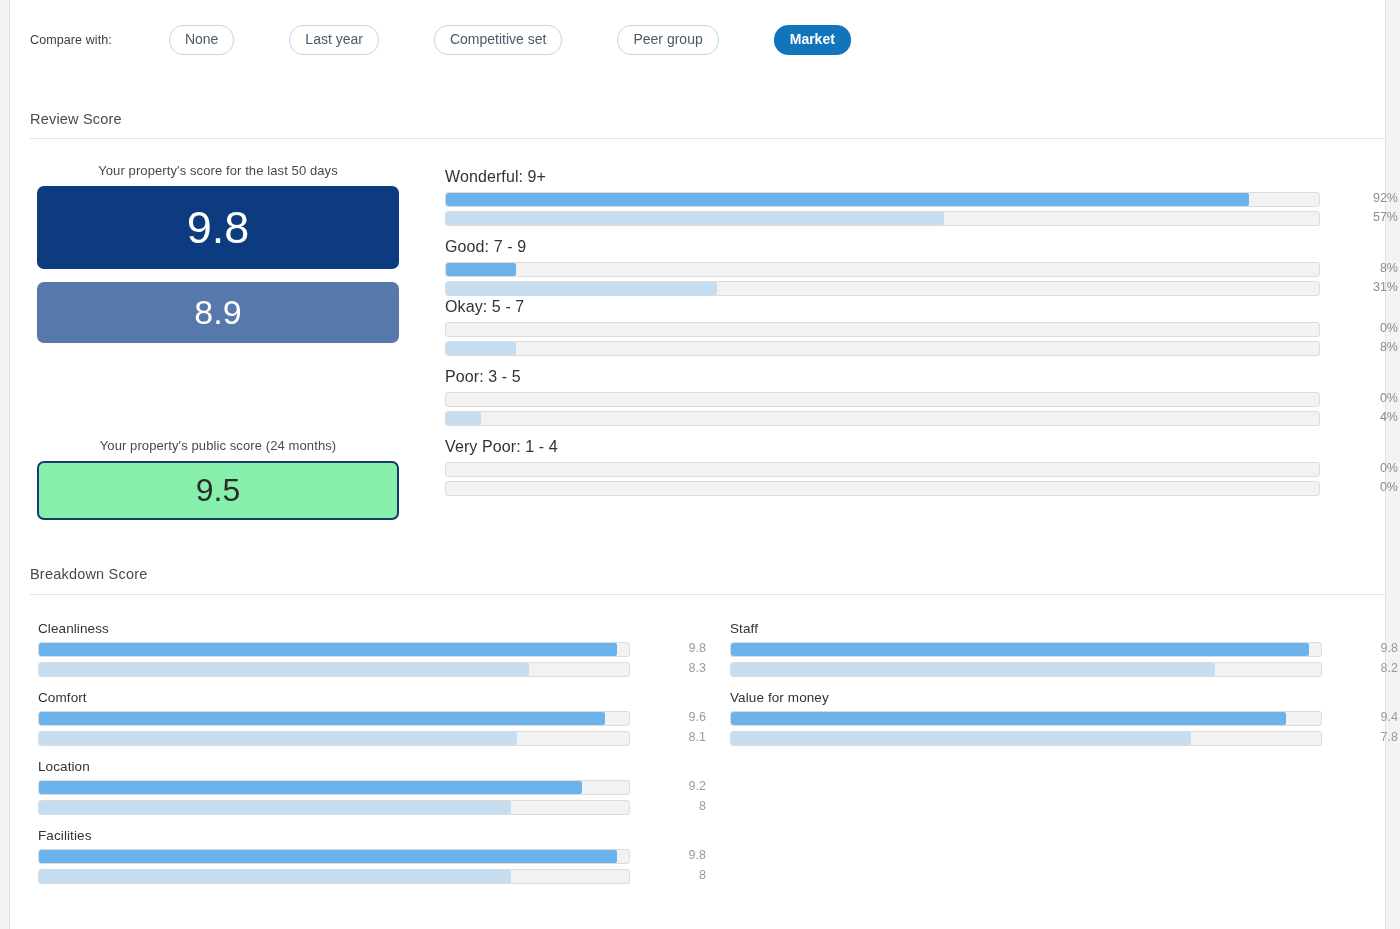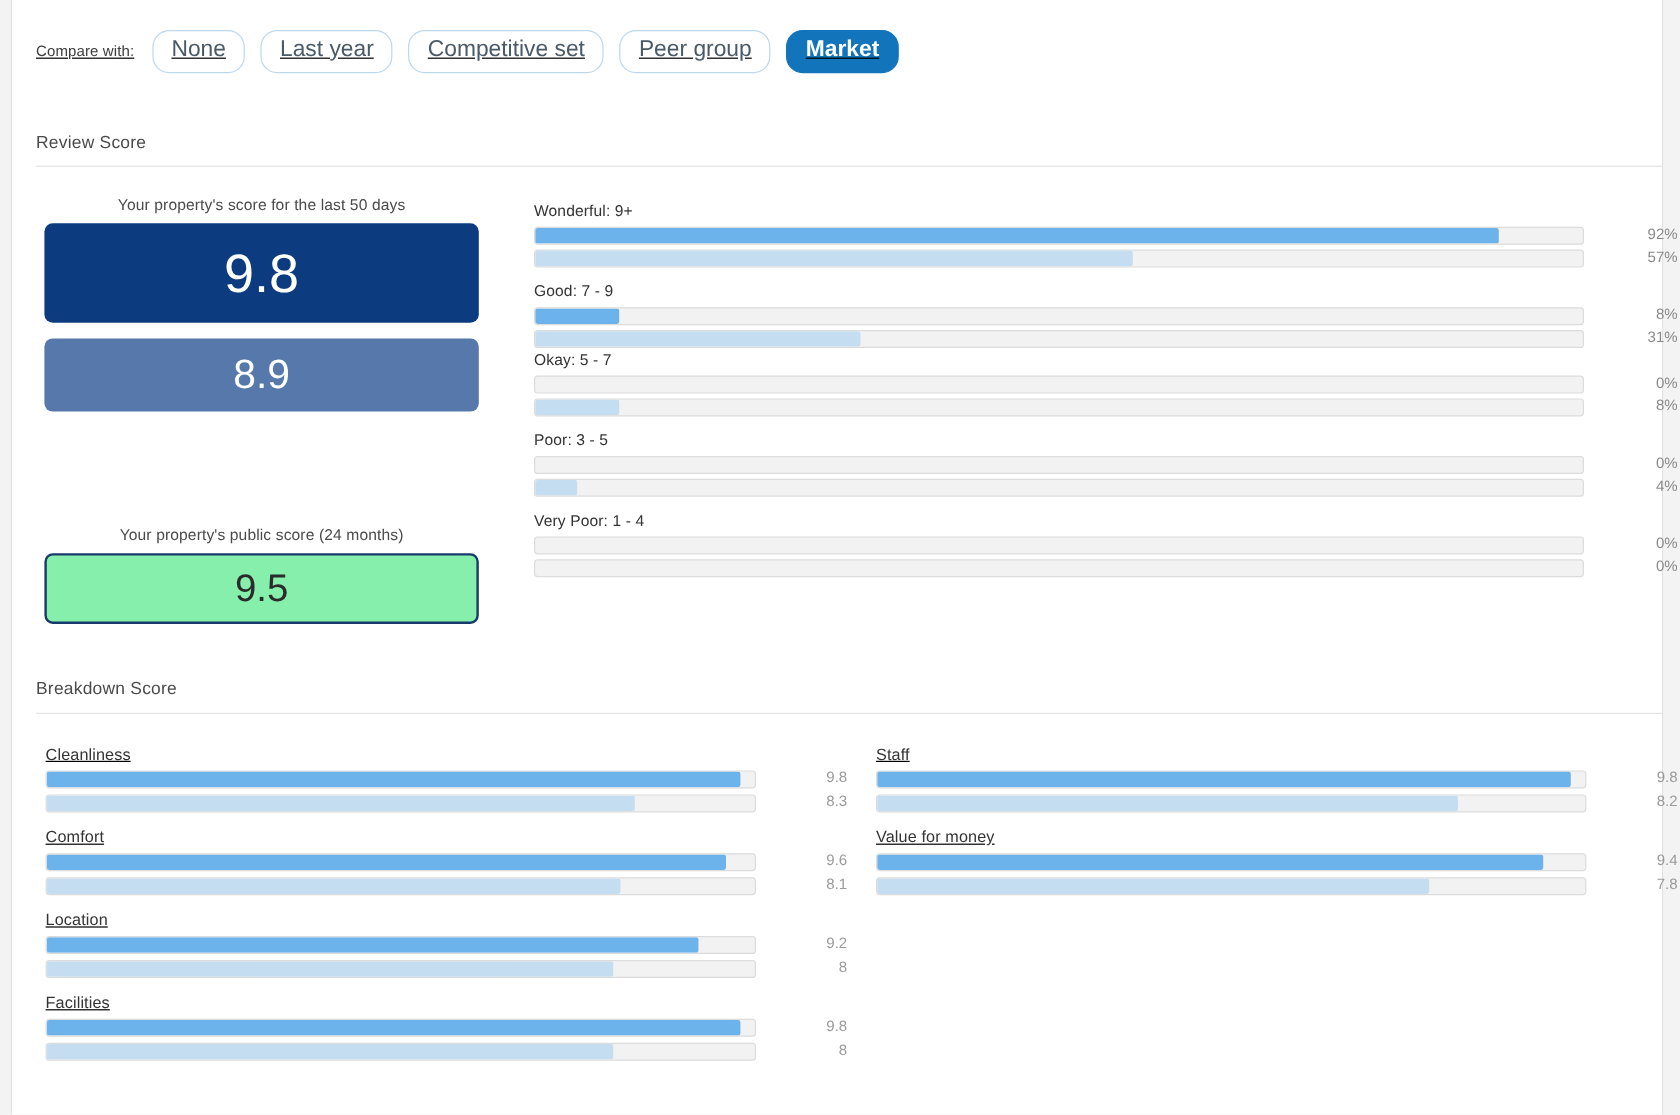--- a/index.html
+++ b/index.html
@@ -27,41 +27,41 @@
     box-sizing: border-box;
   }
 
   
   .compare-row {
     position: absolute;
     left: 20px;
     top: 25px;
     display: flex;
     align-items: center;
-    gap: 13px;
-    text-decoration: underline;
+    gap: 31px;
   }
   .compare-label {
     font-size: 12.5px;
     color: #3c3c3c;
     letter-spacing: .1px;
     white-space: nowrap;
     margin-right: 2px;
   }
   .cmp-btn {
     font-family: "Liberation Sans", sans-serif;
-    font-size: 19px;
+    font-size: 14px;
     color: #4a5a68;
     background: #ffffff;
     border: 1px solid #bcd8ee;
     border-radius: 14px;
     padding: 6px 15px 7px 15px;
     line-height: 1.1;
     cursor: pointer;
     white-space: nowrap;
+    margin-left: 24px;
   }
   .cmp-btn.active {
     background: #1275bb;
     border-color: #1275bb;
     color: #ffffff;
     font-weight: bold;
   }
 
   
   .section-title {
@@ -111,21 +111,21 @@
     align-items: center;
     justify-content: center;
     color: #2b2b2b;
     font-size: 32px;
     box-sizing: border-box;
   }
 
   
   .dist-group { position: absolute; }
   .dist-label {
-    font-size: 13px;
+    font-size: 16px;
     color: #333333;
     margin-bottom: 6px;
     letter-spacing: .1px;
   }
   .dist-row {
     position: relative;
     height: 15px;
     margin-bottom: 4px;
   }
   .track {
@@ -153,21 +153,21 @@
     position: absolute;
     left: 905px;
     top: -1px;
     width: 48px;
     text-align: right;
     font-size: 12.5px;
     color: #8a8a8a;
   }
 
   
-  .bd-col { position: absolute; text-decoration: underline; }
+  .bd-col { position: absolute; }
   .bd-item { position: relative; margin-bottom: 13px; }
   .bd-label {
     font-size: 13.5px;
     color: #333333;
     margin-bottom: 6px;
     letter-spacing: .1px;
   }
   .bd-row {
     position: relative;
     height: 15px;

